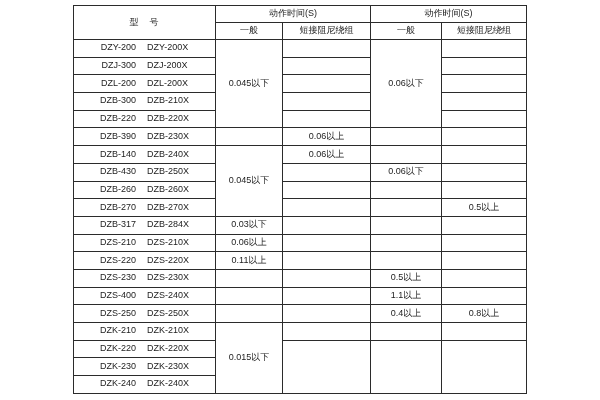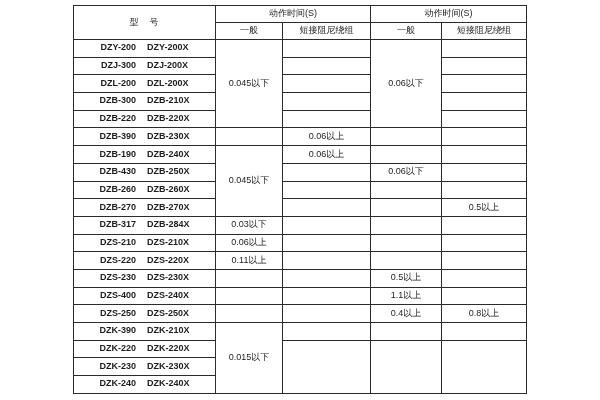--- a/index.html
+++ b/index.html
@@ -17,21 +17,21 @@
     border:1px solid #2b2b2b;
     padding:0; margin:0;
     font-size:9px; font-weight:normal;
     text-align:center; vertical-align:middle;
     line-height:1.1;
     overflow:hidden; white-space:nowrap;
   }
   thead tr { height:17px; }
   tbody tr { height:17.7px; }
   th.model-h { font-size:10px; letter-spacing:1px; }
-  .mname { display:inline-block;font-weight:bold; }
+  .mname { display:inline-block; }
   .mname.right { margin-left:11px; }
 </style>
 </head>
 <body>
 
 <div class="table-wrap">
 <table class="spec">
   <colgroup>
     <col style="width:142px">
         <col style="width:67px">
@@ -81,21 +81,21 @@
       <td></td>
     </tr>
     <tr>
       <td><span class="mname">DZB-390</span><span class="mname right">DZB-230X</span></td>
       <td></td>
       <td>0.06以上</td>
       <td></td>
       <td></td>
     </tr>
     <tr>
-      <td><span class="mname">DZB-190</span><span class="mname right">DZB-240X</span></td>
+      <td><span class="mname">DZB-140</span><span class="mname right">DZB-240X</span></td>
       <td rowspan="4">0.045以下</td>
       <td>0.06以上</td>
       <td></td>
       <td></td>
     </tr>
     <tr>
       <td><span class="mname">DZB-430</span><span class="mname right">DZB-250X</span></td>
       <td></td>
       <td>0.06以下</td>
       <td></td>
@@ -148,21 +148,21 @@
       <td></td>
     </tr>
     <tr>
       <td><span class="mname">DZS-250</span><span class="mname right">DZS-250X</span></td>
       <td></td>
       <td></td>
       <td>0.4以上</td>
       <td>0.8以上</td>
     </tr>
     <tr>
-      <td><span class="mname">DZK-390</span><span class="mname right">DZK-210X</span></td>
+      <td><span class="mname">DZK-210</span><span class="mname right">DZK-210X</span></td>
       <td rowspan="4">0.015以下</td>
       <td></td>
       <td></td>
       <td></td>
     </tr>
     <tr>
       <td><span class="mname">DZK-220</span><span class="mname right">DZK-220X</span></td>
       <td rowspan="3"></td>
       <td rowspan="3"></td>
       <td rowspan="3"></td>

